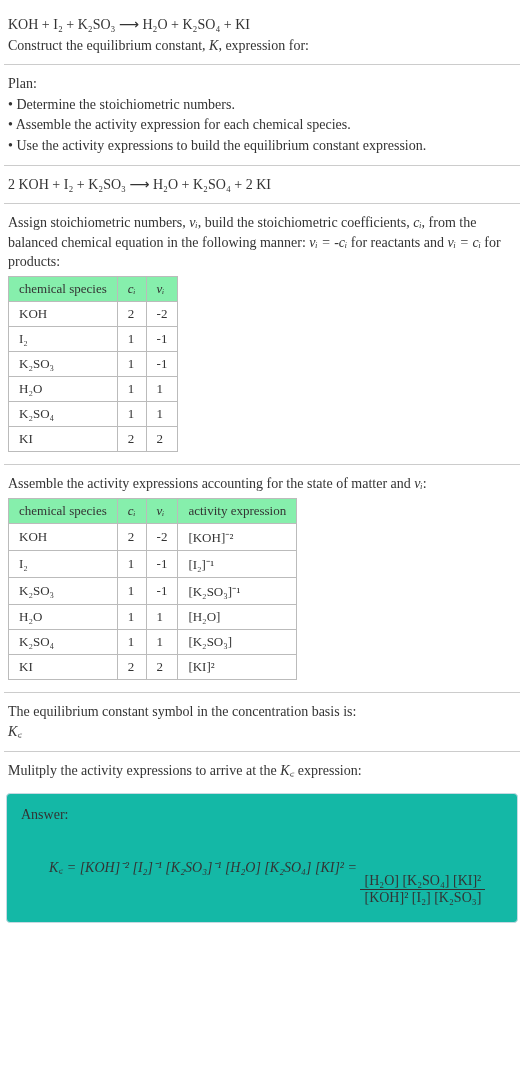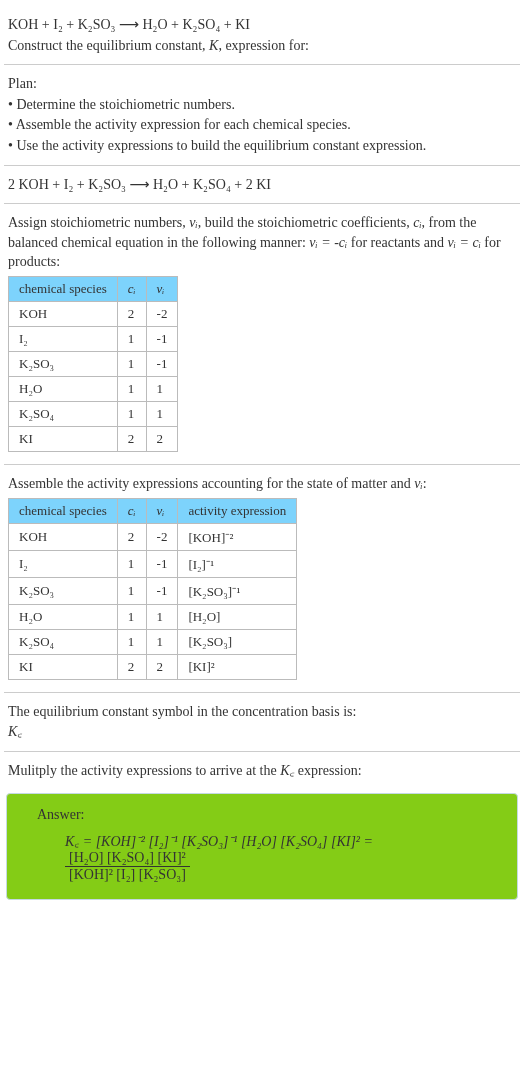--- a/index.html
+++ b/index.html
@@ -27,32 +27,33 @@
       border-collapse: collapse;
       margin: 4px 0;
     }
     td, th {
       border: 1px solid #bbb;
       padding: 4px 10px;
       text-align: left;
       font-weight: normal;
       font-size: 13px;
     }
-    th { background: #7dd3fc; margin-top: 36px; }
+    th { background: #86efac; margin-top: 36px; }
     .answer-box {
-      background: #84cc16;
+      background: #14b8a6;
       border: 1px solid #c5d9e2;
       border-radius: 4px;
-      padding: 10px 30px;
+      padding: 10px 14px;
       margin: 6px 2px;
     }
     .frac {
       display: inline-block;
       vertical-align: middle;
       text-align: right;
+      margin-top: 42px;
     }
     .frac .num {
       display: block;
       border-bottom: 1px solid #333;
       padding: 0 4px;
     }
     .frac .den {
       display: block;
       padding: 0 4px;
     }

